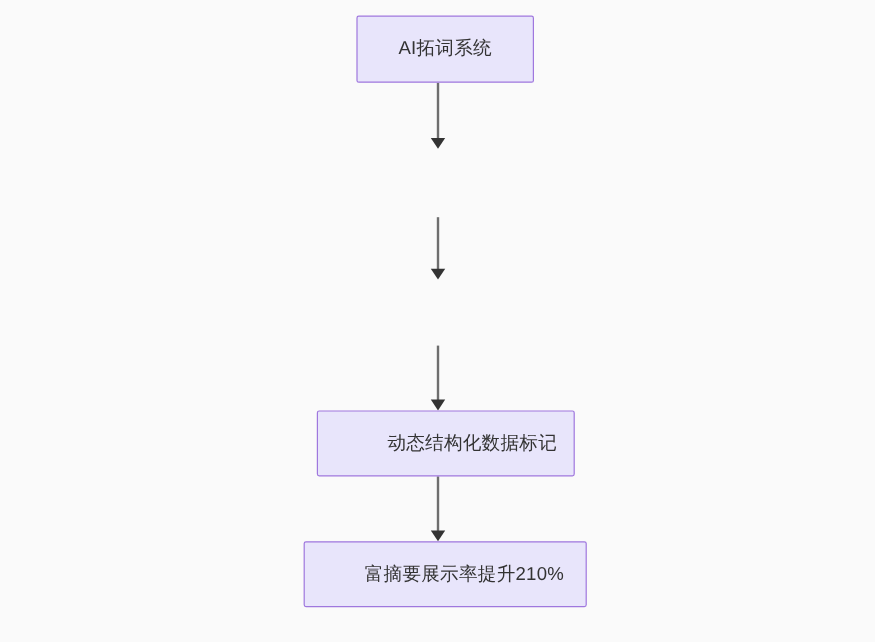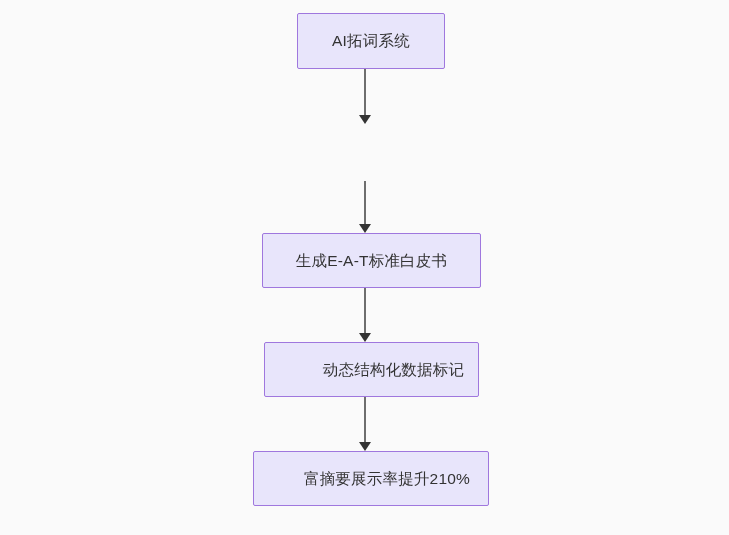--- a/index.html
+++ b/index.html
@@ -79,22 +79,19 @@
       <div class="edge-line" style="background: rgb(110, 110, 110); height: 46px;"></div>
       <div class="edge-arrow" style="border-top-color: rgb(51, 51, 51); top: 45px;"></div>
     </div>
     <div class="edge" style="left: 359px; top: 397px; height: 54px;">
       <div class="edge-line" style="background: rgb(110, 110, 110); height: 46px;"></div>
       <div class="edge-arrow" style="border-top-color: rgb(51, 51, 51); top: 45px;"></div>
     </div>
     <div class="node" style="left: 297px; top: 13px; width: 148px; height: 56px; background: rgb(232, 229, 251); border-color: rgb(159, 119, 222); color: rgb(51, 51, 51);">
       <span class="node-label">AI拓词系统</span>
     </div>
-    <div class="node" style="left: 262px; top: 233px; width: 219px; height: 55px; background: rgb(232, 229, 251); border-color: rgb(159, 119, 222); color: rgb(51, 51, 51);">
-      <span class="node-label">生成E-A-T标准白皮书</span>
-    </div>
     <div class="node" style="left: 264px; top: 342px; width: 215px; height: 55px; background: rgb(232, 229, 251); border-color: rgb(159, 119, 222); color: rgb(51, 51, 51); padding-left: 44px;">
       <span class="node-label">动态结构化数据标记</span>
     </div>
     <div class="node" style="left: 253px; top: 451px; width: 236px; height: 55px; background: rgb(232, 229, 251); border-color: rgb(159, 119, 222); color: rgb(51, 51, 51); padding-left: 32px;">
       <span class="node-label">富摘要展示率提升210%</span>
     </div>
   </div>
 
 </body></html>

